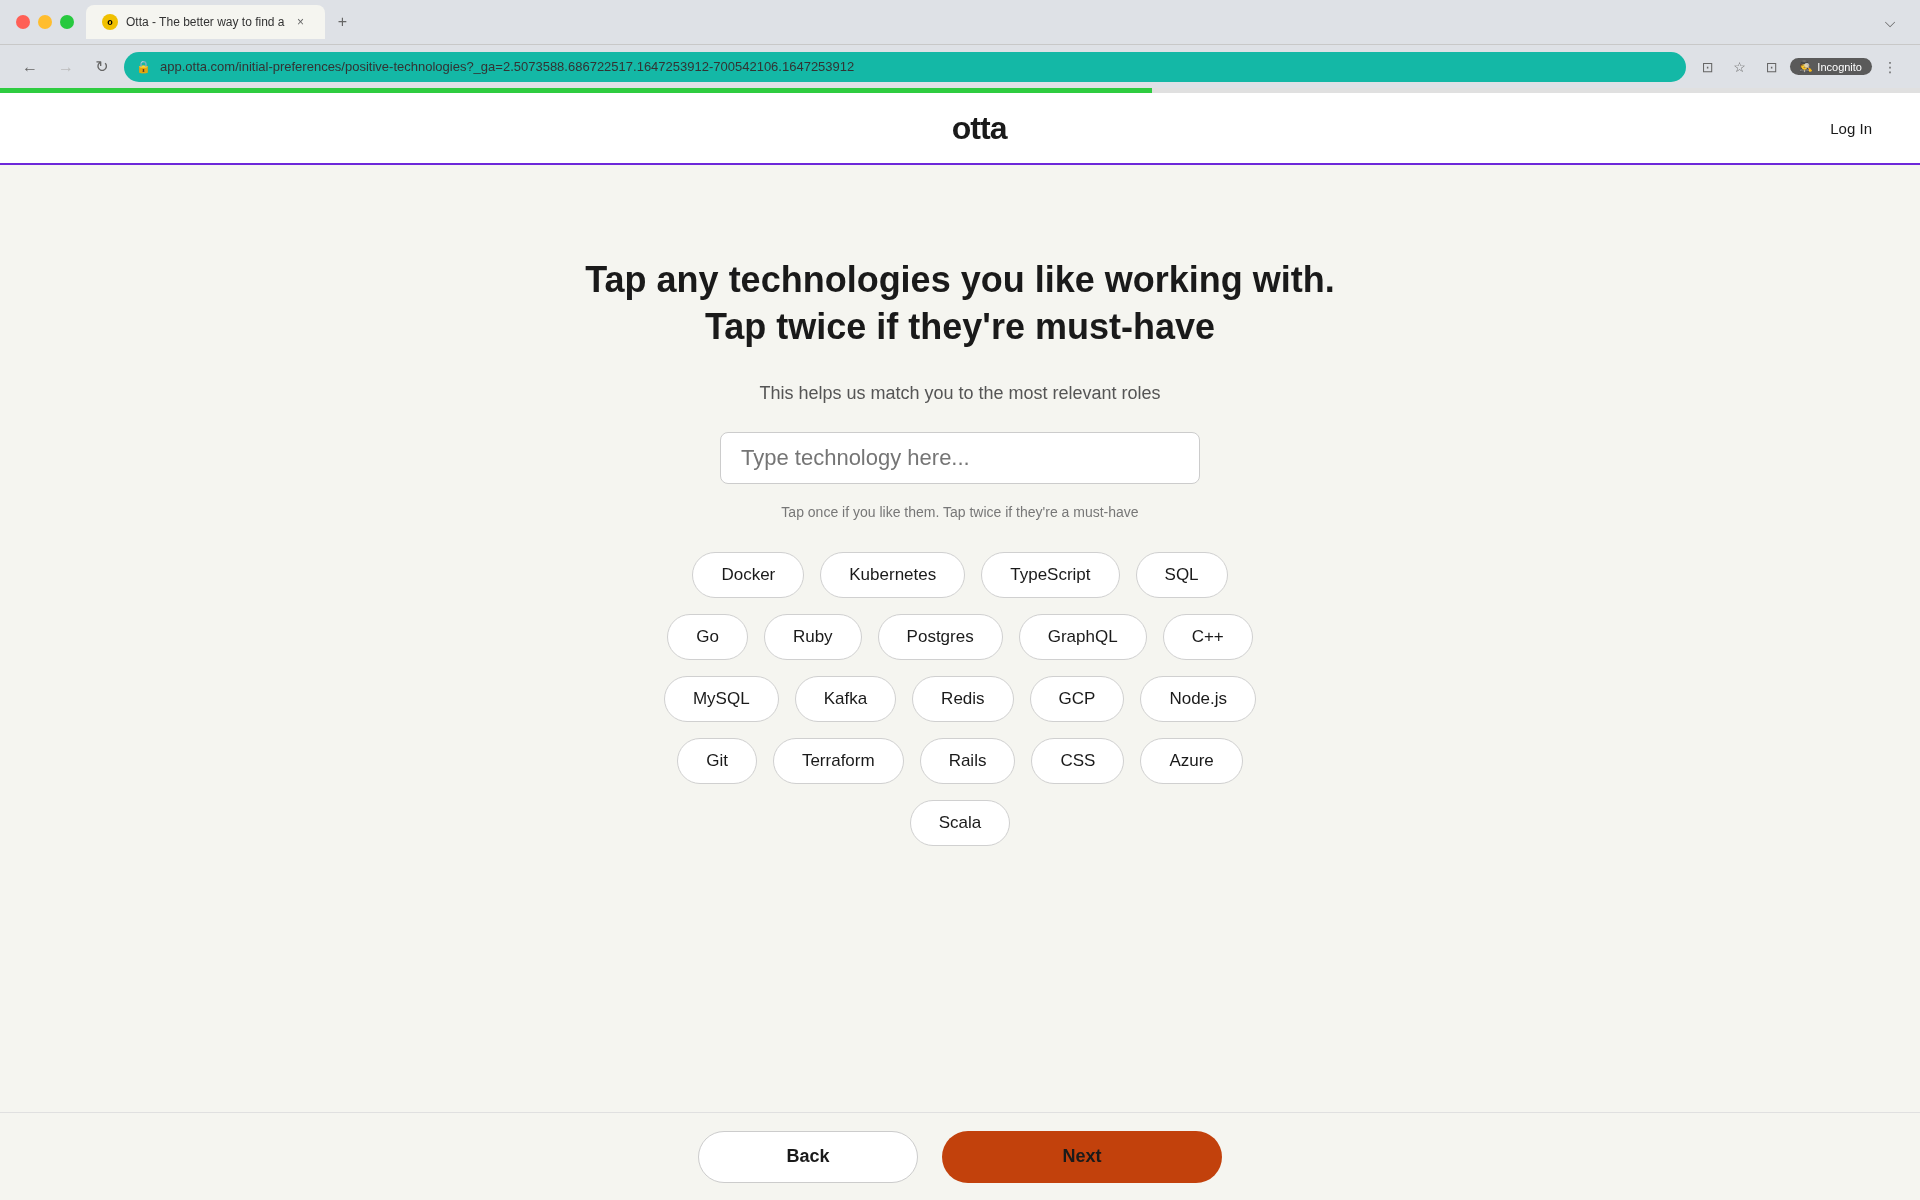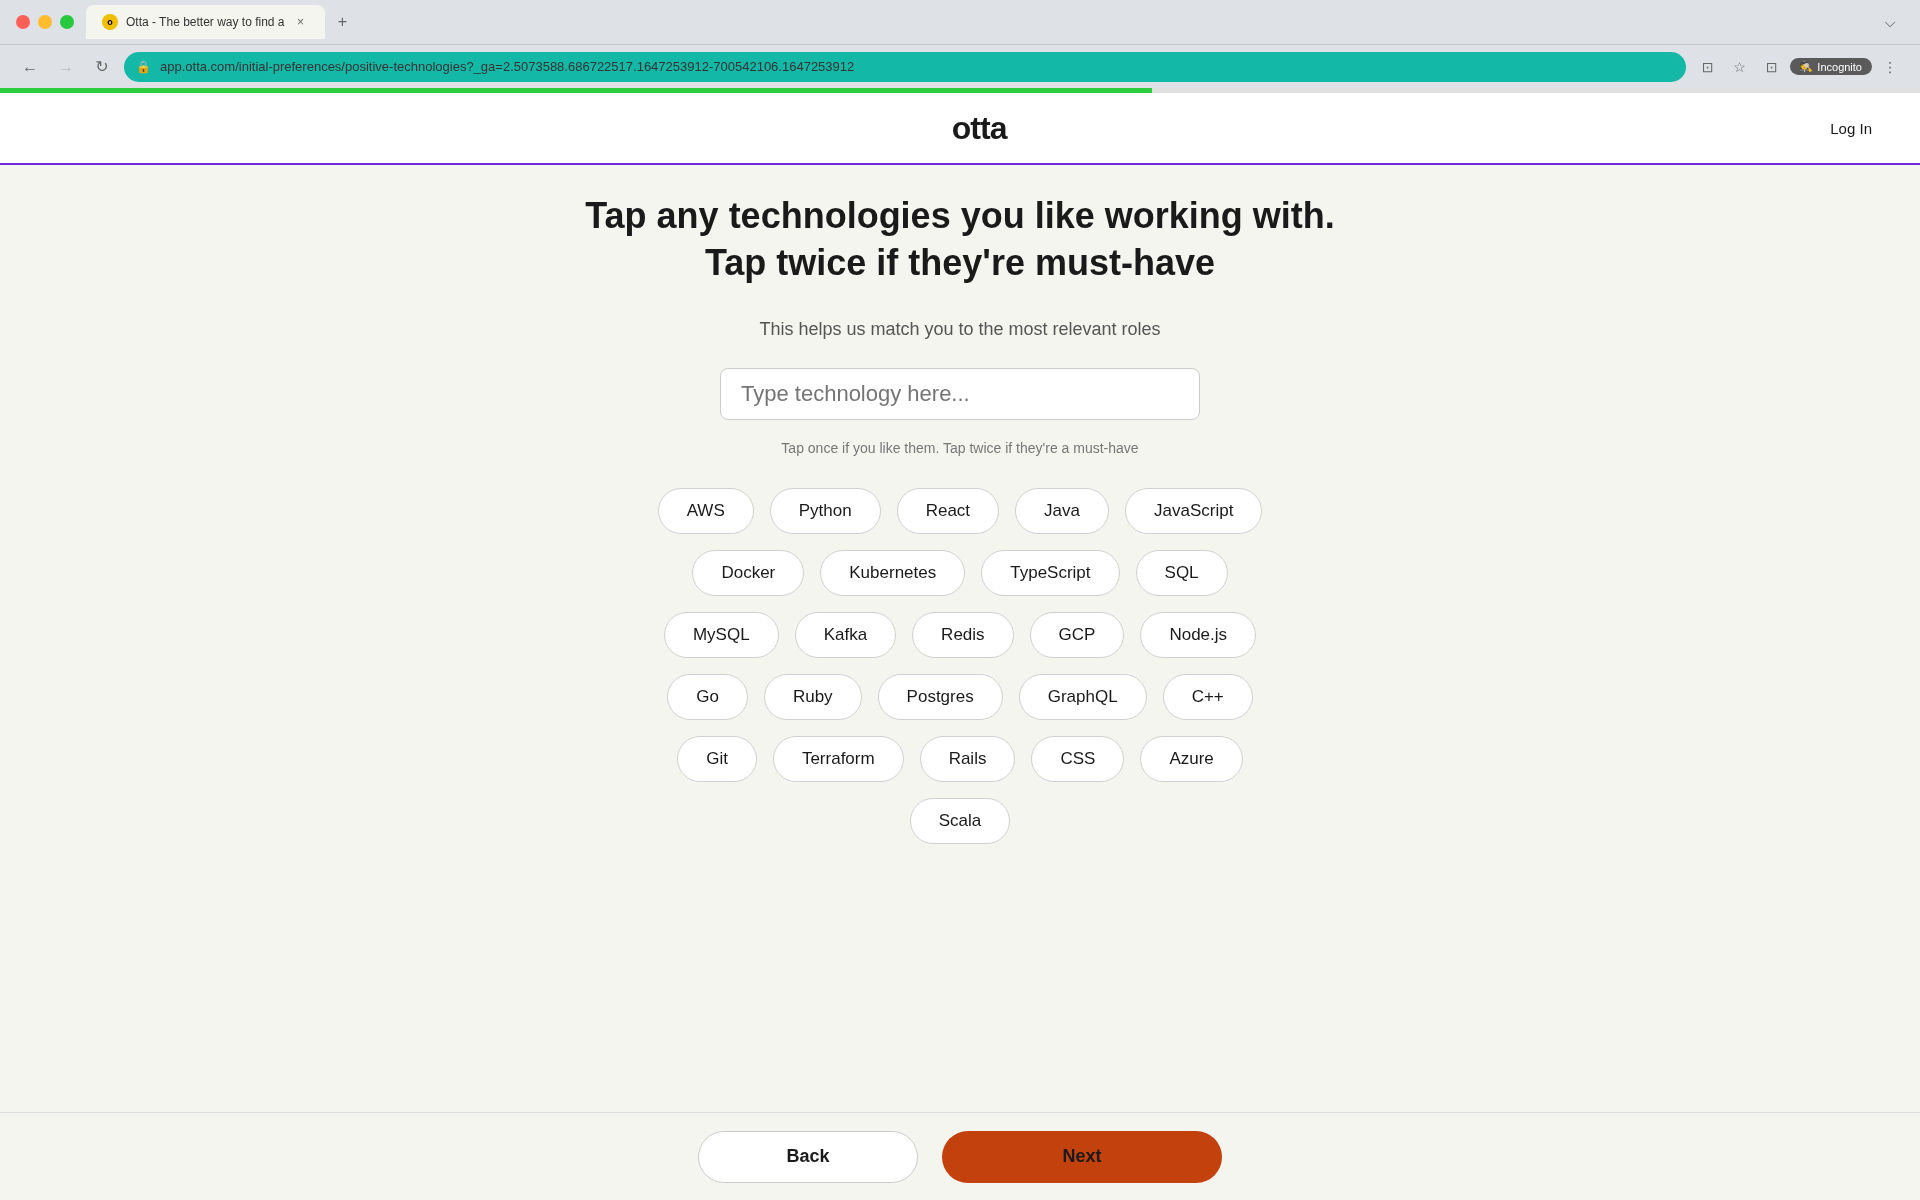--- a/index.html
+++ b/index.html
@@ -264,21 +264,21 @@
       color: #1a1a1a;
       background: none;
       border: none;
       cursor: pointer;
       font-weight: 500;
     }
 
     
     .main-content {
       background: #f5f5f0;
-      padding: 28px 40px 120px;
+      padding: 92px 40px 120px;
       display: flex;
       flex-direction: column;
       align-items: center;
       min-height: calc(1200px - 88px - 88px);
     }
 
     .page-title {
       font-size: 36px;
       font-weight: 900;
       text-align: center;
@@ -450,47 +450,40 @@
   <p class="subtitle">This helps us match you to the most relevant roles</p>
 
   <div class="search-input-wrap">
     <input class="search-input" type="text" placeholder="Type technology here..." style="">
   </div>
 
   <p class="hint-text">Tap once if you like them. Tap twice if they're a must-have</p>
 
   <div class="tech-grid">
     <div class="tech-row">
-      <button class="tech-chip">AWS</button>
-      <button class="tech-chip">Python</button>
-      <button class="tech-chip">React</button>
-      <button class="tech-chip">Java</button>
-      <button class="tech-chip">JavaScript</button>
-    </div>
-    <div class="tech-row">
       <button class="tech-chip">Docker</button>
       <button class="tech-chip">Kubernetes</button>
       <button class="tech-chip">TypeScript</button>
       <button class="tech-chip">SQL</button>
+    </div>
+    <div class="tech-row">
+      <button class="tech-chip">Go</button>
+      <button class="tech-chip">Ruby</button>
+      <button class="tech-chip">Postgres</button>
+      <button class="tech-chip">GraphQL</button>
+      <button class="tech-chip">C++</button>
     </div>
     <div class="tech-row">
       <button class="tech-chip">MySQL</button>
       <button class="tech-chip">Kafka</button>
       <button class="tech-chip">Redis</button>
       <button class="tech-chip">GCP</button>
       <button class="tech-chip">Node.js</button>
     </div>
     <div class="tech-row">
-      <button class="tech-chip">Go</button>
-      <button class="tech-chip">Ruby</button>
-      <button class="tech-chip">Postgres</button>
-      <button class="tech-chip">GraphQL</button>
-      <button class="tech-chip">C++</button>
-    </div>
-    <div class="tech-row">
       <button class="tech-chip">Git</button>
       <button class="tech-chip">Terraform</button>
       <button class="tech-chip">Rails</button>
       <button class="tech-chip">CSS</button>
       <button class="tech-chip">Azure</button>
     </div>
     <div class="tech-row">
       <button class="tech-chip">Scala</button>
     </div>
   </div>

